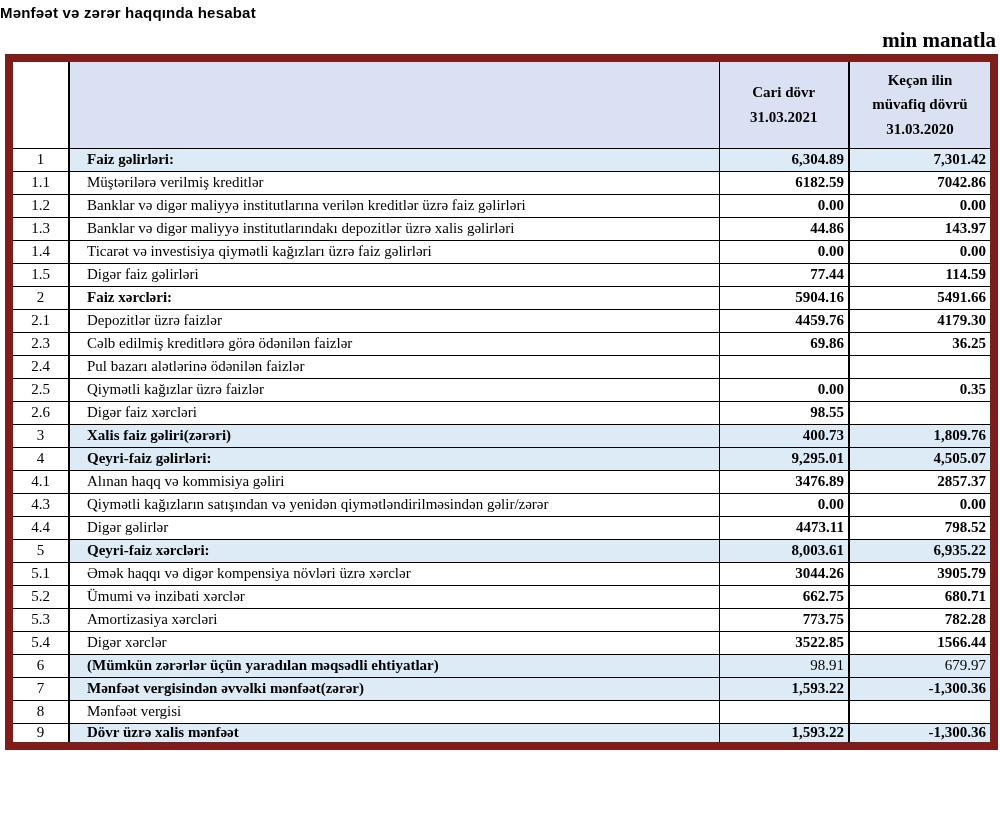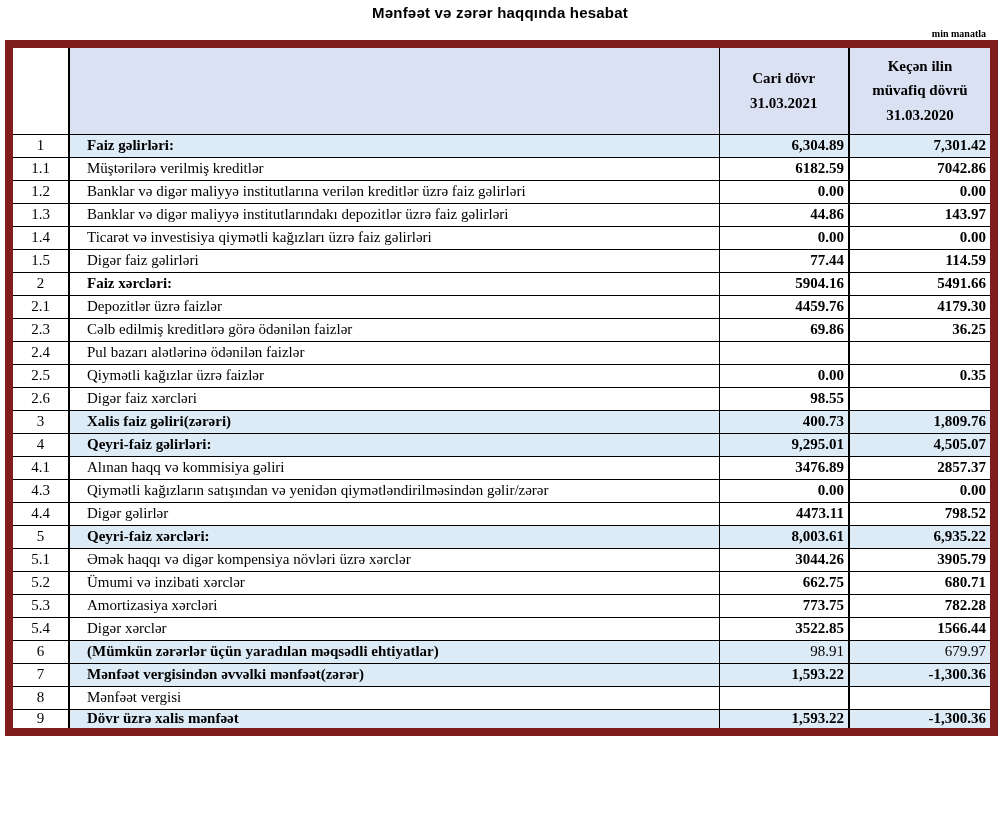--- a/index.html
+++ b/index.html
@@ -8,29 +8,29 @@
     background: #ffffff;
     font-family: "Liberation Serif", serif;
     color: #000;
     overflow: hidden;
   }
   .page { width: 1000px; height: 820px; }
   .title {
     font-family: "Liberation Sans", sans-serif;
     font-weight: bold;
     font-size: 15px;
-    text-align: center;
+    text-align: left;
     padding-top: 4px;
     letter-spacing: 0.2px;
   }
   .unit {
     text-align: right;
     font-weight: bold;
-    font-size: 10px;
-    padding-right: 14px;
+    font-size: 21px;
+    padding-right: 4px;
     margin-top: 7px;
     margin-bottom: 1px;
   }
   table.pnl {
     border-collapse: collapse;
     table-layout: fixed;
     margin-left: 5px;
     width: 985px;
     border: 8px solid #7f1d1d;
     font-size: 15px;
@@ -108,21 +108,21 @@
           <td class="c-val c-prev">7042.86</td>
         </tr>
         <tr>
           <td class="c-num">1.2</td>
           <td class="c-desc">Banklar və digər maliyyə institutlarına verilən kreditlər üzrə faiz gəlirləri</td>
           <td class="c-val c-cur">0.00</td>
           <td class="c-val c-prev">0.00</td>
         </tr>
         <tr>
           <td class="c-num">1.3</td>
-          <td class="c-desc">Banklar və digər maliyyə institutlarındakı depozitlər üzrə faiz gəlirləri</td>
+          <td class="c-desc">Banklar və digər maliyyə institutlarındakı depozitlər üzrə xalis gəlirləri</td>
           <td class="c-val c-cur">44.86</td>
           <td class="c-val c-prev">143.97</td>
         </tr>
         <tr>
           <td class="c-num">1.4</td>
           <td class="c-desc">Ticarət və investisiya qiymətli kağızları üzrə faiz gəlirləri</td>
           <td class="c-val c-cur">0.00</td>
           <td class="c-val c-prev">0.00</td>
         </tr>
         <tr>

